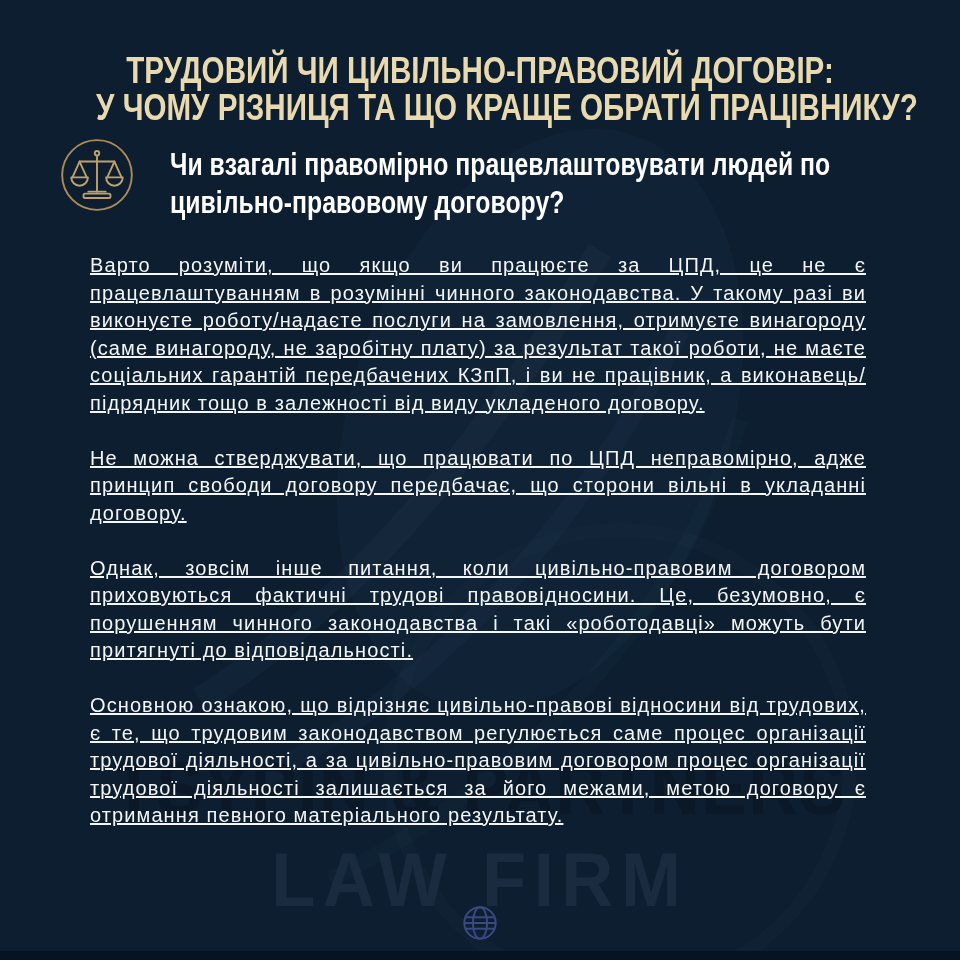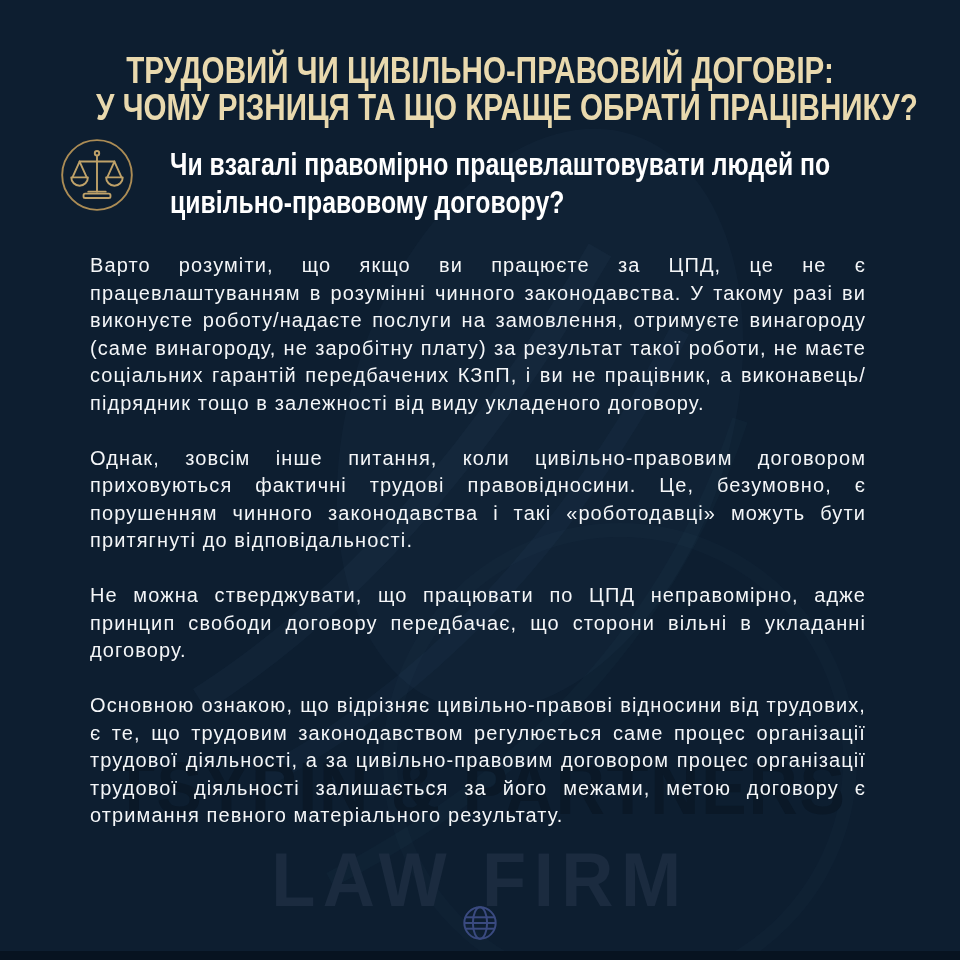--- a/index.html
+++ b/index.html
@@ -29,21 +29,21 @@
   
   .question{
     position:absolute;left:170px;top:146px;width:858px;margin:0;
     color:#ffffff;font-weight:bold;font-size:31px;line-height:38px;
     transform:scaleX(.80);transform-origin:0 0;
   }
   
   .body-copy{
     position:absolute;left:90px;top:252px;width:776px;
     color:#f4f6f8;font-size:20px;line-height:27.5px;
-    letter-spacing:1.1px;text-align:justify;
+    letter-spacing:1.1px;text-align:justify;text-decoration:underline;
   }
   .body-copy p{margin:0 0 27.5px 0;}
   .body-copy p:last-child{margin-bottom:6px;}
   
   .footer{
     position:absolute;left:0;right:0;top:901px;height:44px;
     display:flex;align-items:center;justify-content:center;gap:14px;
   }
   .globe{width:38px;height:38px;flex:0 0 auto;}
   .site{color:#ffffff;font-weight:bold;font-size:30px;letter-spacing:1.5px;white-space:nowrap;}
@@ -84,22 +84,22 @@
         <path d="M37 69 H 59"></path>
         <rect x="31" y="71.5" width="34" height="5.5" rx="2"></rect>
       </g>
     </svg>
   </div>
 
   <p class="question">Чи взагалі правомірно працевлаштовувати людей по цивільно-правовому договору?</p>
 
   <div class="body-copy">
     <p>Варто розуміти, що якщо ви працюєте за ЦПД, це не є працевлаштуванням в розумінні чинного законодавства. У такому разі ви виконуєте роботу/надаєте послуги на замовлення, отримуєте винагороду (саме винагороду, не заробітну плату) за результат такої роботи, не маєте соціальних гарантій передбачених КЗпП, і ви не працівник, а виконавець/підрядник тощо в залежності від виду укладеного договору.</p>
+    <p>Не можна стверджувати, що працювати по ЦПД неправомірно, адже принцип свободи договору передбачає, що сторони вільні в укладанні договору.</p>
     <p>Однак, зовсім інше питання, коли цивільно-правовим договором приховуються фактичні трудові правовідносини. Це, безумовно, є порушенням чинного законодавства і такі «роботодавці» можуть бути притягнуті до відповідальності.</p>
-    <p>Не можна стверджувати, що працювати по ЦПД неправомірно, адже принцип свободи договору передбачає, що сторони вільні в укладанні договору.</p>
     <p>Основною ознакою, що відрізняє цивільно-правові відносини від трудових, є те, що трудовим законодавством регулюється саме процес організації трудової діяльності, а за цивільно-правовим договором процес організації трудової діяльності залишається за його межами, метою договору є отримання певного матеріального результату.</p>
   </div>
 
   <div class="footer">
     <svg class="globe" viewBox="0 0 40 40" aria-hidden="true">
       <g stroke="#3a4a80" stroke-width="2.1" fill="none">
         <circle cx="20" cy="20" r="16.5"></circle>
         <ellipse cx="20" cy="20" rx="7.5" ry="16.5"></ellipse>
         <path d="M4.5 14 H 35.5"></path>
         <path d="M3.5 20 H 36.5"></path>

